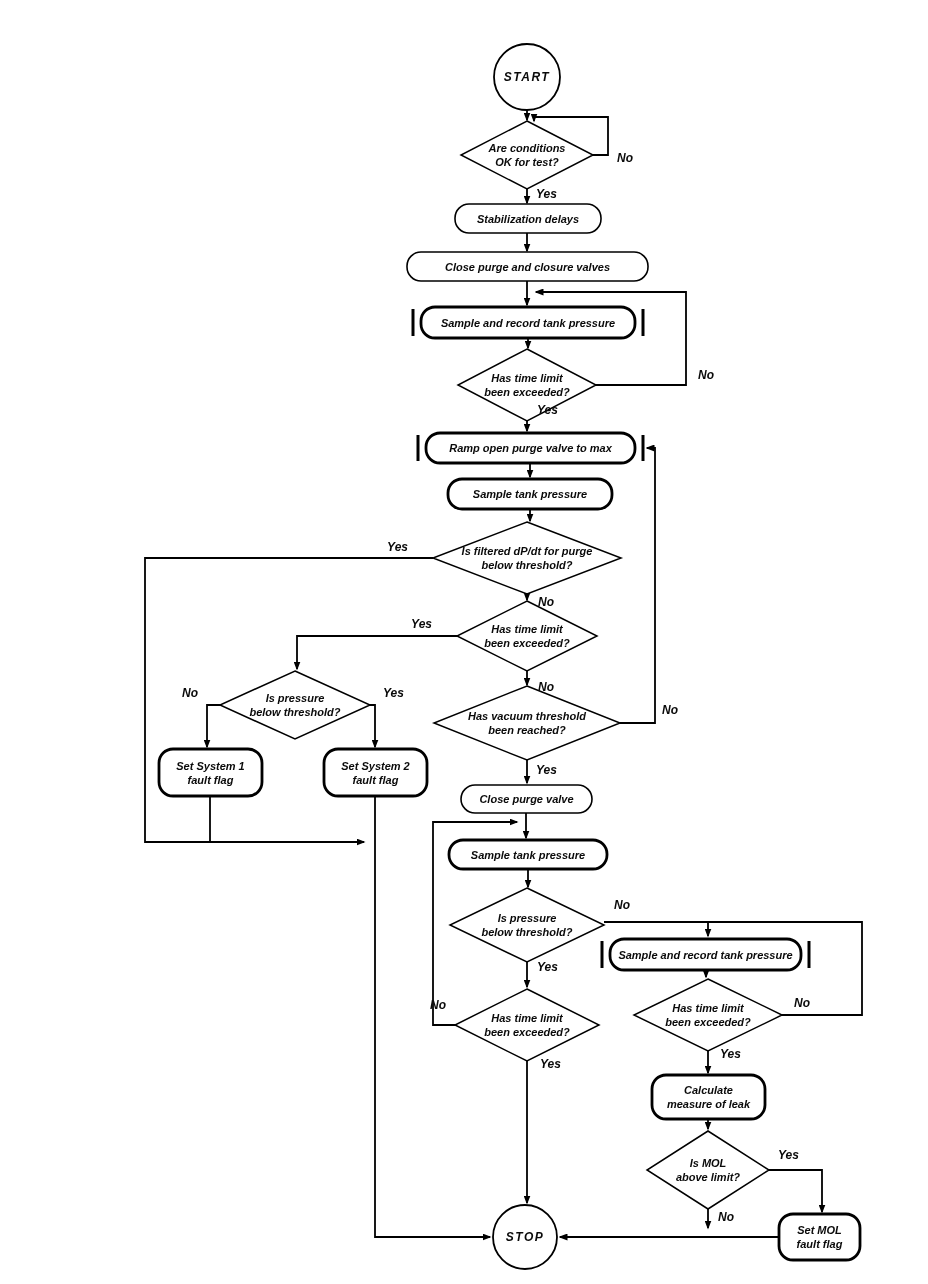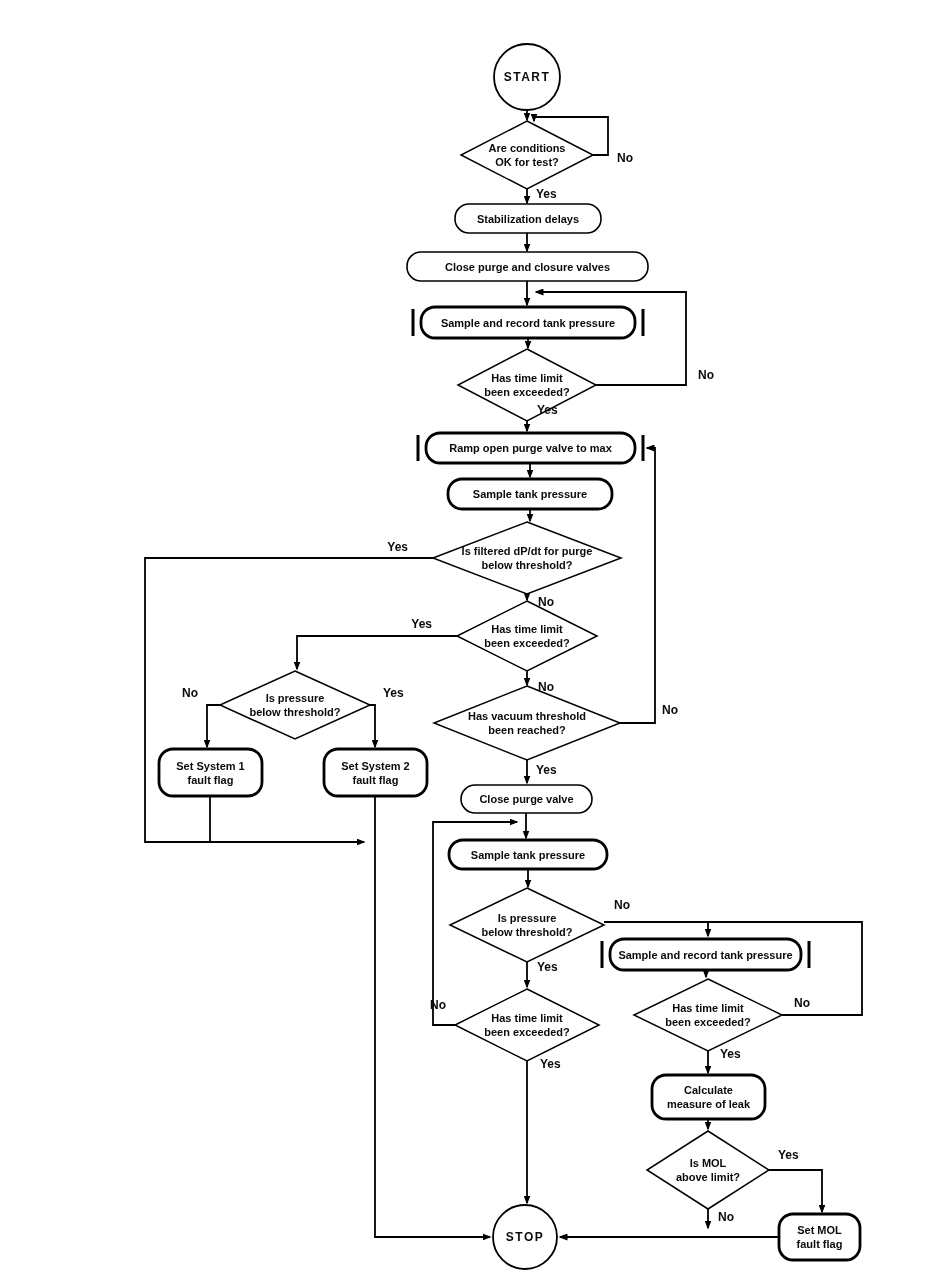--- a/index.html
+++ b/index.html
@@ -1,16 +1,16 @@
 <!DOCTYPE html>
 <html><head>
 <meta charset="utf-8">
 <style>
   html,body{margin:0;padding:0;background:#fff;}
-  .page{position:relative;width:928px;height:1284px;background:#fff;overflow:hidden;}
+  .page{position:relative;width:928px;height:1284px;background:#fff;overflow:hidden;font-style:italic;}
   svg{display:block;}
   .node-shape{fill:#ffffff;stroke:#000;}
   .edge{fill:none;stroke:#000;stroke-width:1.8px;}
   text{font-family:"Liberation Sans","DejaVu Sans",sans-serif;fill:#0a0a0a;}
   .node-label{font-size:11px;font-weight:700;}
   .terminal-label{font-size:12px;font-weight:700;letter-spacing:1.5px;}
   .branch-label{font-size:12px;font-weight:700;}
 </style>
 </head>
 <body>

